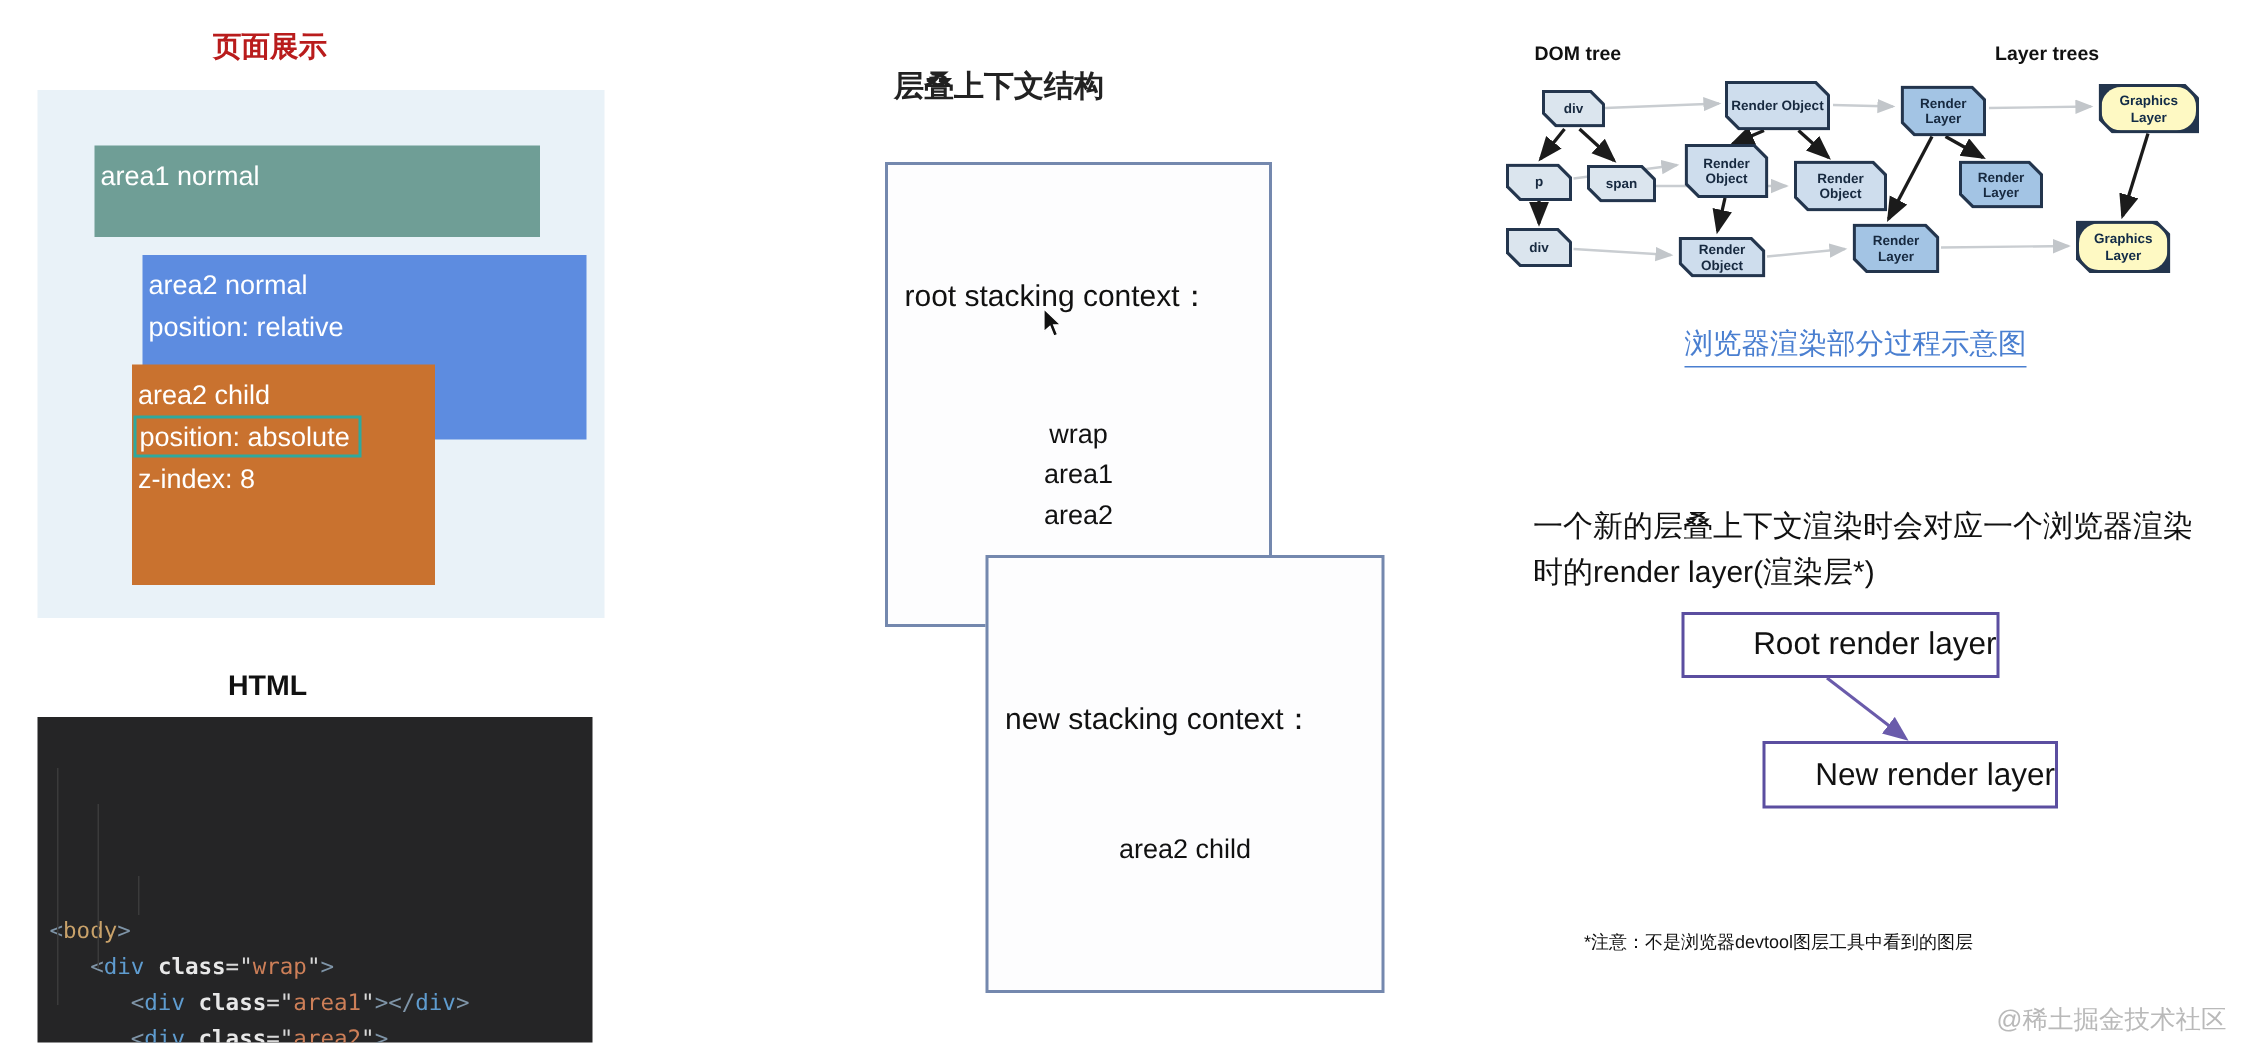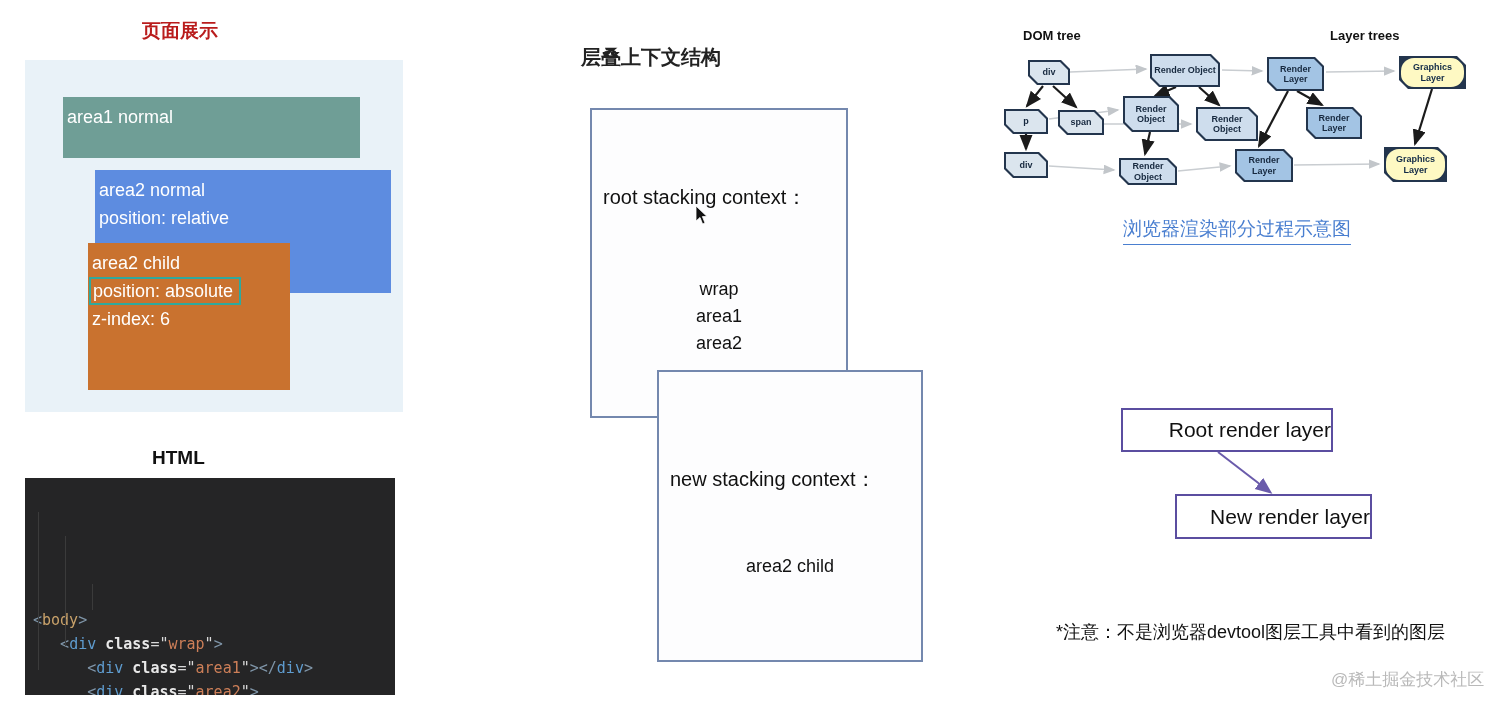--- a/index.html
+++ b/index.html
@@ -25,21 +25,21 @@
   .tk-p  { color:#7f95a8; }
   .tk-tb { color:#c9a26a; }
   .tk-td { color:#5f9ccf; }
   .tk-at { color:#e8e8e8; font-weight:700; }
   .tk-eq { color:#d8d8d8; }
   .tk-qu { color:#d8d8d8; }
   .tk-st { color:#cd7f58; }
   .indent-guide { position:absolute; width:1px; background:#3b3b3b; }
 
   
-  .stacking-title { position:absolute; left:581px; top:44px; font-size:20px; font-weight:600; color:#222; }
+  .stacking-title { position:absolute; left:596px; top:44px; font-size:20px; font-weight:600; color:#222; }
   .sbox { position:absolute; background:#fdfdfe; border:2px solid #7488ae; color:#111; }
   .sbox1 { left:590px; top:108px; width:258px; height:310px; z-index:1; }
   .sbox2 { left:657px; top:370px; width:266px; height:292px; z-index:2; }
   .sbox-heading { position:absolute; left:11px; font-size:20px; color:#111; }
   .sbox1 .sbox-heading { top:74px; }
   .sbox2 .sbox-heading { top:94px; }
   .sbox-items { position:absolute; left:0; width:100%; text-align:center; font-size:18px; line-height:27px; color:#111; }
   .sbox1 .sbox-items { top:166px; }
   .sbox2 .sbox-items { top:181px; }
   .cursor-icon { position:absolute; left:103px; top:96px; z-index:3; }
@@ -63,21 +63,21 @@
   .rd-link { position:absolute; left:1123px; top:216px; font-size:19px; color:#4a7fd0;
              text-decoration:none; border-bottom:1.5px solid #4a7fd0; padding-bottom:2px; cursor:pointer; }
 
   
   .rl-paragraph { position:absolute; left:1022px; top:336px; width:465px; font-size:20px; line-height:31px; color:#111; }
   .rl-box { position:absolute; border:2px solid #5b4ea0; background:#fff; color:#111;
             display:flex; align-items:center; justify-content:flex-end; font-size:21px; }
   .rl-box-root { left:1121px; top:408px; width:212px; height:44px; }
   .rl-box-new  { left:1175px; top:494px; width:197px; height:45px; }
   .rl-arrow { position:absolute; left:1210px; top:450px; }
-  .rl-note { position:absolute; left:1056px; top:620px; font-size:18px; color:#111; }
+  .rl-note { position:absolute; left:1056px; top:620px; font-size:12px; color:#111; }
 
   .watermark { position:absolute; left:1331px; top:668px; font-size:17px; color:#b9b9b9; }
 </style>
 </head>
 <body>
 
 <div class="page">
 
   <div class="left-title">页面展示</div>
 
@@ -85,21 +85,21 @@
     <div class="area-box area1">
       <div>area1 normal</div>
     </div>
     <div class="area-box area2">
       <div>area2 normal</div>
       <div>position: relative</div>
     </div>
     <div class="area-box area2-child">
       <div>area2 child</div>
       <div><span class="hl-box">position: absolute</span></div>
-      <div>z-index: 6</div>
+      <div>z-index: 8</div>
     </div>
   </div>
 
   <div class="html-title">HTML</div>
 
   <div class="code-block">
     <div class="indent-guide" style="left:13px; top:34px; height:158px;"></div>
     <div class="indent-guide" style="left:40px; top:58px; height:110px;"></div>
     <div class="indent-guide" style="left:67px; top:106px; height:26px;"></div>
     <div class="code-lines"><div class="code-line"><span class="tk-p">&lt;</span><span class="tk-tb">body</span><span class="tk-p">&gt;</span></div><div class="code-line"><span class="tk-w">   </span><span class="tk-p">&lt;</span><span class="tk-td">div</span><span class="tk-w"> </span><span class="tk-at">class</span><span class="tk-eq">=</span><span class="tk-qu">"</span><span class="tk-st">wrap</span><span class="tk-qu">"</span><span class="tk-p">&gt;</span></div><div class="code-line"><span class="tk-w">      </span><span class="tk-p">&lt;</span><span class="tk-td">div</span><span class="tk-w"> </span><span class="tk-at">class</span><span class="tk-eq">=</span><span class="tk-qu">"</span><span class="tk-st">area1</span><span class="tk-qu">"</span><span class="tk-p">&gt;</span><span class="tk-p">&lt;/</span><span class="tk-td">div</span><span class="tk-p">&gt;</span></div><div class="code-line"><span class="tk-w">      </span><span class="tk-p">&lt;</span><span class="tk-td">div</span><span class="tk-w"> </span><span class="tk-at">class</span><span class="tk-eq">=</span><span class="tk-qu">"</span><span class="tk-st">area2</span><span class="tk-qu">"</span><span class="tk-p">&gt;</span></div></div>
@@ -199,20 +199,24 @@
     <div class="dnode tier-gl" style="left:399px;top:34px;width:67px;height:33px;">
         <div class="dnode-in">Graphics Layer</div>
       </div>
     <div class="dnode tier-gl" style="left:384px;top:125px;width:63px;height:35px;">
         <div class="dnode-in">Graphics Layer</div>
       </div>
   </div>
 
   <a class="rd-link">浏览器渲染部分过程示意图</a>
 
+  <div class="rl-paragraph">
+    <div>一个新的层叠上下文渲染时会对应一个浏览器渲染</div>
+    <div>时的render layer(渲染层*)</div>
+  </div>
 
   <div class="rl-box rl-box-root">
     <span>Root render layer</span>
   </div>
 
   <svg class="rl-arrow" width="80" height="52" viewBox="0 0 80 52">
     <defs>
       <marker id="mp" markerWidth="10" markerHeight="9" refX="7" refY="3.5" orient="auto">
         <path d="M0,0 L8.5,3.5 L0,7 Z" fill="#6a5bab"></path>
       </marker>

